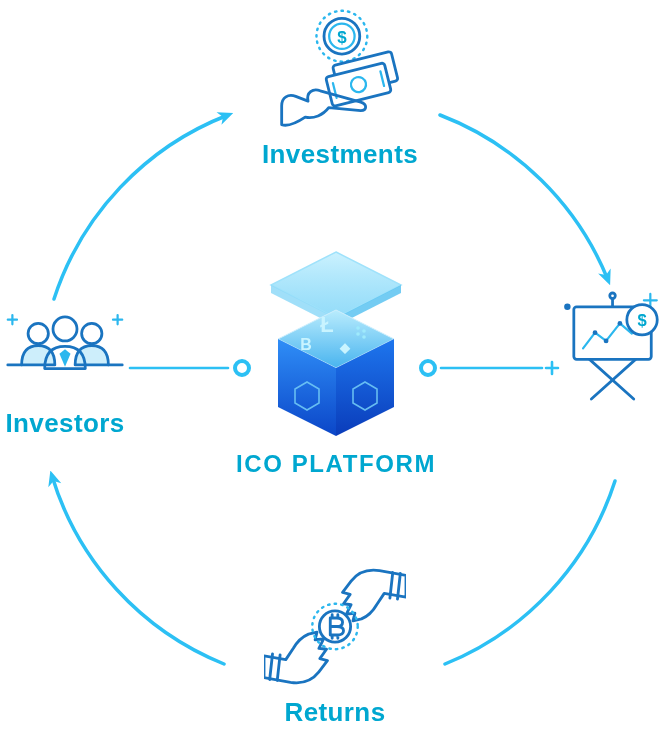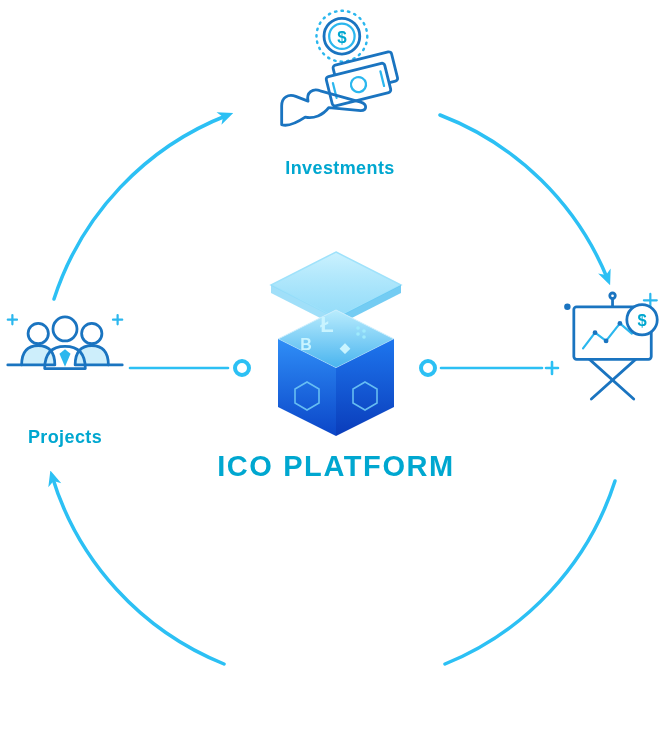--- a/index.html
+++ b/index.html
@@ -5,24 +5,24 @@
   * { margin:0; padding:0; box-sizing:border-box; }
   html,body { background:#ffffff; }
   body { font-family:"Liberation Sans", sans-serif; }
 
   .canvas { position:relative; width:669px; height:738px; background:#fff; overflow:hidden; margin:0 auto; }
   .layer  { position:absolute; left:0; top:0; }
 
   .node { position:absolute; display:flex; flex-direction:column; align-items:center; }
   .node-label {
     color:var(--label,#00a7d0);
-    font-weight:700; font-size:18px; letter-spacing:.4px;
-    margin-top:23px; white-space:nowrap; text-align:center;
+    font-weight:700; font-size:26px; letter-spacing:.4px;
+    margin-top:4px; white-space:nowrap; text-align:center;
   }
-  .center-label { font-size:29px; letter-spacing:1.6px; margin-top:8px; }
+  .center-label { font-size:24px; letter-spacing:1.6px; margin-top:8px; }
 
   
   .arc  { stroke:var(--arc,#2cc0f4); stroke-width:3.5; fill:none; stroke-linecap:round; }
   .ah   { fill:var(--arc,#2cc0f4); }
   .conn { stroke:var(--arc,#2cc0f4); stroke-width:2.6; fill:none; stroke-linecap:round; }
   .ring { fill:#fff; stroke:var(--arc,#2cc0f4); stroke-width:4; }
 
   
   .st  { stroke:var(--icon-stroke,#1a74c0); fill:none; stroke-width:3; stroke-linecap:round; stroke-linejoin:round; }
   .stf { stroke:var(--icon-stroke,#1a74c0); fill:#fff;  stroke-width:3; stroke-linecap:round; stroke-linejoin:round; }
@@ -90,37 +90,51 @@
       </g>
       <g>
         <line class="st" stroke-width="3.2" x1="32" y1="77" x2="80" y2="120"></line>
         <line class="st" stroke-width="3.2" x1="82" y1="77" x2="34" y2="120"></line>
       </g>
       <circle class="stf" cx="89" cy="34" r="16.5"></circle>
       <text class="coin-text" x="89" y="41" text-anchor="middle">$</text>
     </svg>
   </div>
 
+  <div class="node" style="left:262px; top:560px; width:146px;">
+    <svg width="142" height="133" viewBox="0 0 150 140">
+      <g id="hand-a" class="st" stroke-width="3">
+        <path fill="#fff" d="M150,16 L122,11 C109,9 99,13 92,22 L83,34 L91,36 L84,46 L92,47 L87,57 L96,56 L94,64 L103,62 C110,59 115,54 119,47 L127,35 L150,39 Z"></path>
+        <line x1="144" y1="14" x2="141" y2="41"></line>
+        <line x1="136" y1="13" x2="133" y2="40"></line>
+      </g>
+      <use href="#hand-a" transform="rotate(180 75 70)"></use>
+      <circle class="ac dotted" cx="75" cy="70" r="24"></circle>
+      <circle class="stf" cx="75" cy="70" r="16.5"></circle>
+      <path class="st" stroke-width="2.4" d="M70,61 L70,79 M70,61 L77,61 Q83,61 83,65.5 Q83,70 77,70 L70,70 M77,70 Q84,70 84,74.5 Q84,79 77,79 L70,79 M72,57.5 L72,61 M78,57.5 L78,61 M72,79 L72,82.5 M78,79 L78,82.5"></path>
+    </svg>
+    <div class="node-label">Returns</div>
+  </div>
 
   <div class="node" style="left:2px; top:300px; width:126px;">
     <svg width="120" height="104" viewBox="0 0 130 112">
       <path class="ac" stroke-width="2.4" d="M8,16 v10 M3,21 h10 M122,16 v10 M117,21 h10"></path>
       <circle class="stf" cx="36" cy="36" r="11"></circle>
       <path class="st body-fill" d="M18,70 C18,54 26,49 36,49 C46,49 54,54 54,70 Z"></path>
       <circle class="stf" cx="94" cy="36" r="11"></circle>
       <path class="st body-fill" d="M76,70 C76,54 84,49 94,49 C104,49 112,54 112,70 Z"></path>
       <circle class="stf" cx="65" cy="31" r="13"></circle>
       <path class="st" fill="#fff" d="M43,74 C43,55 53,50 65,50 C77,50 87,55 87,74 Z"></path>
       <path class="tie" d="M65,53 L59,58 L65,72 L71,58 Z"></path>
       <g>
         <line class="st" stroke-width="2.4" x1="3" y1="70" x2="18" y2="70"></line>
         <line class="st" stroke-width="2.4" x1="112" y1="70" x2="127" y2="70"></line>
       </g>
     </svg>
-    <div class="node-label">Projects</div>
+    <div class="node-label">Investors</div>
   </div>
 
   <div class="node" style="left:256px; top:246px; width:160px;">
     <svg width="150" height="196" viewBox="0 0 150 196">
       <defs>
         <linearGradient id="gL" x1="0" y1="0" x2="0" y2="1">
           <stop offset="0" stop-color="#2f8ef7"></stop>
             <stop offset="1" stop-color="#0b46c8"></stop>
         </linearGradient>
         <linearGradient id="gR" x1="0" y1="0" x2="0" y2="1">

